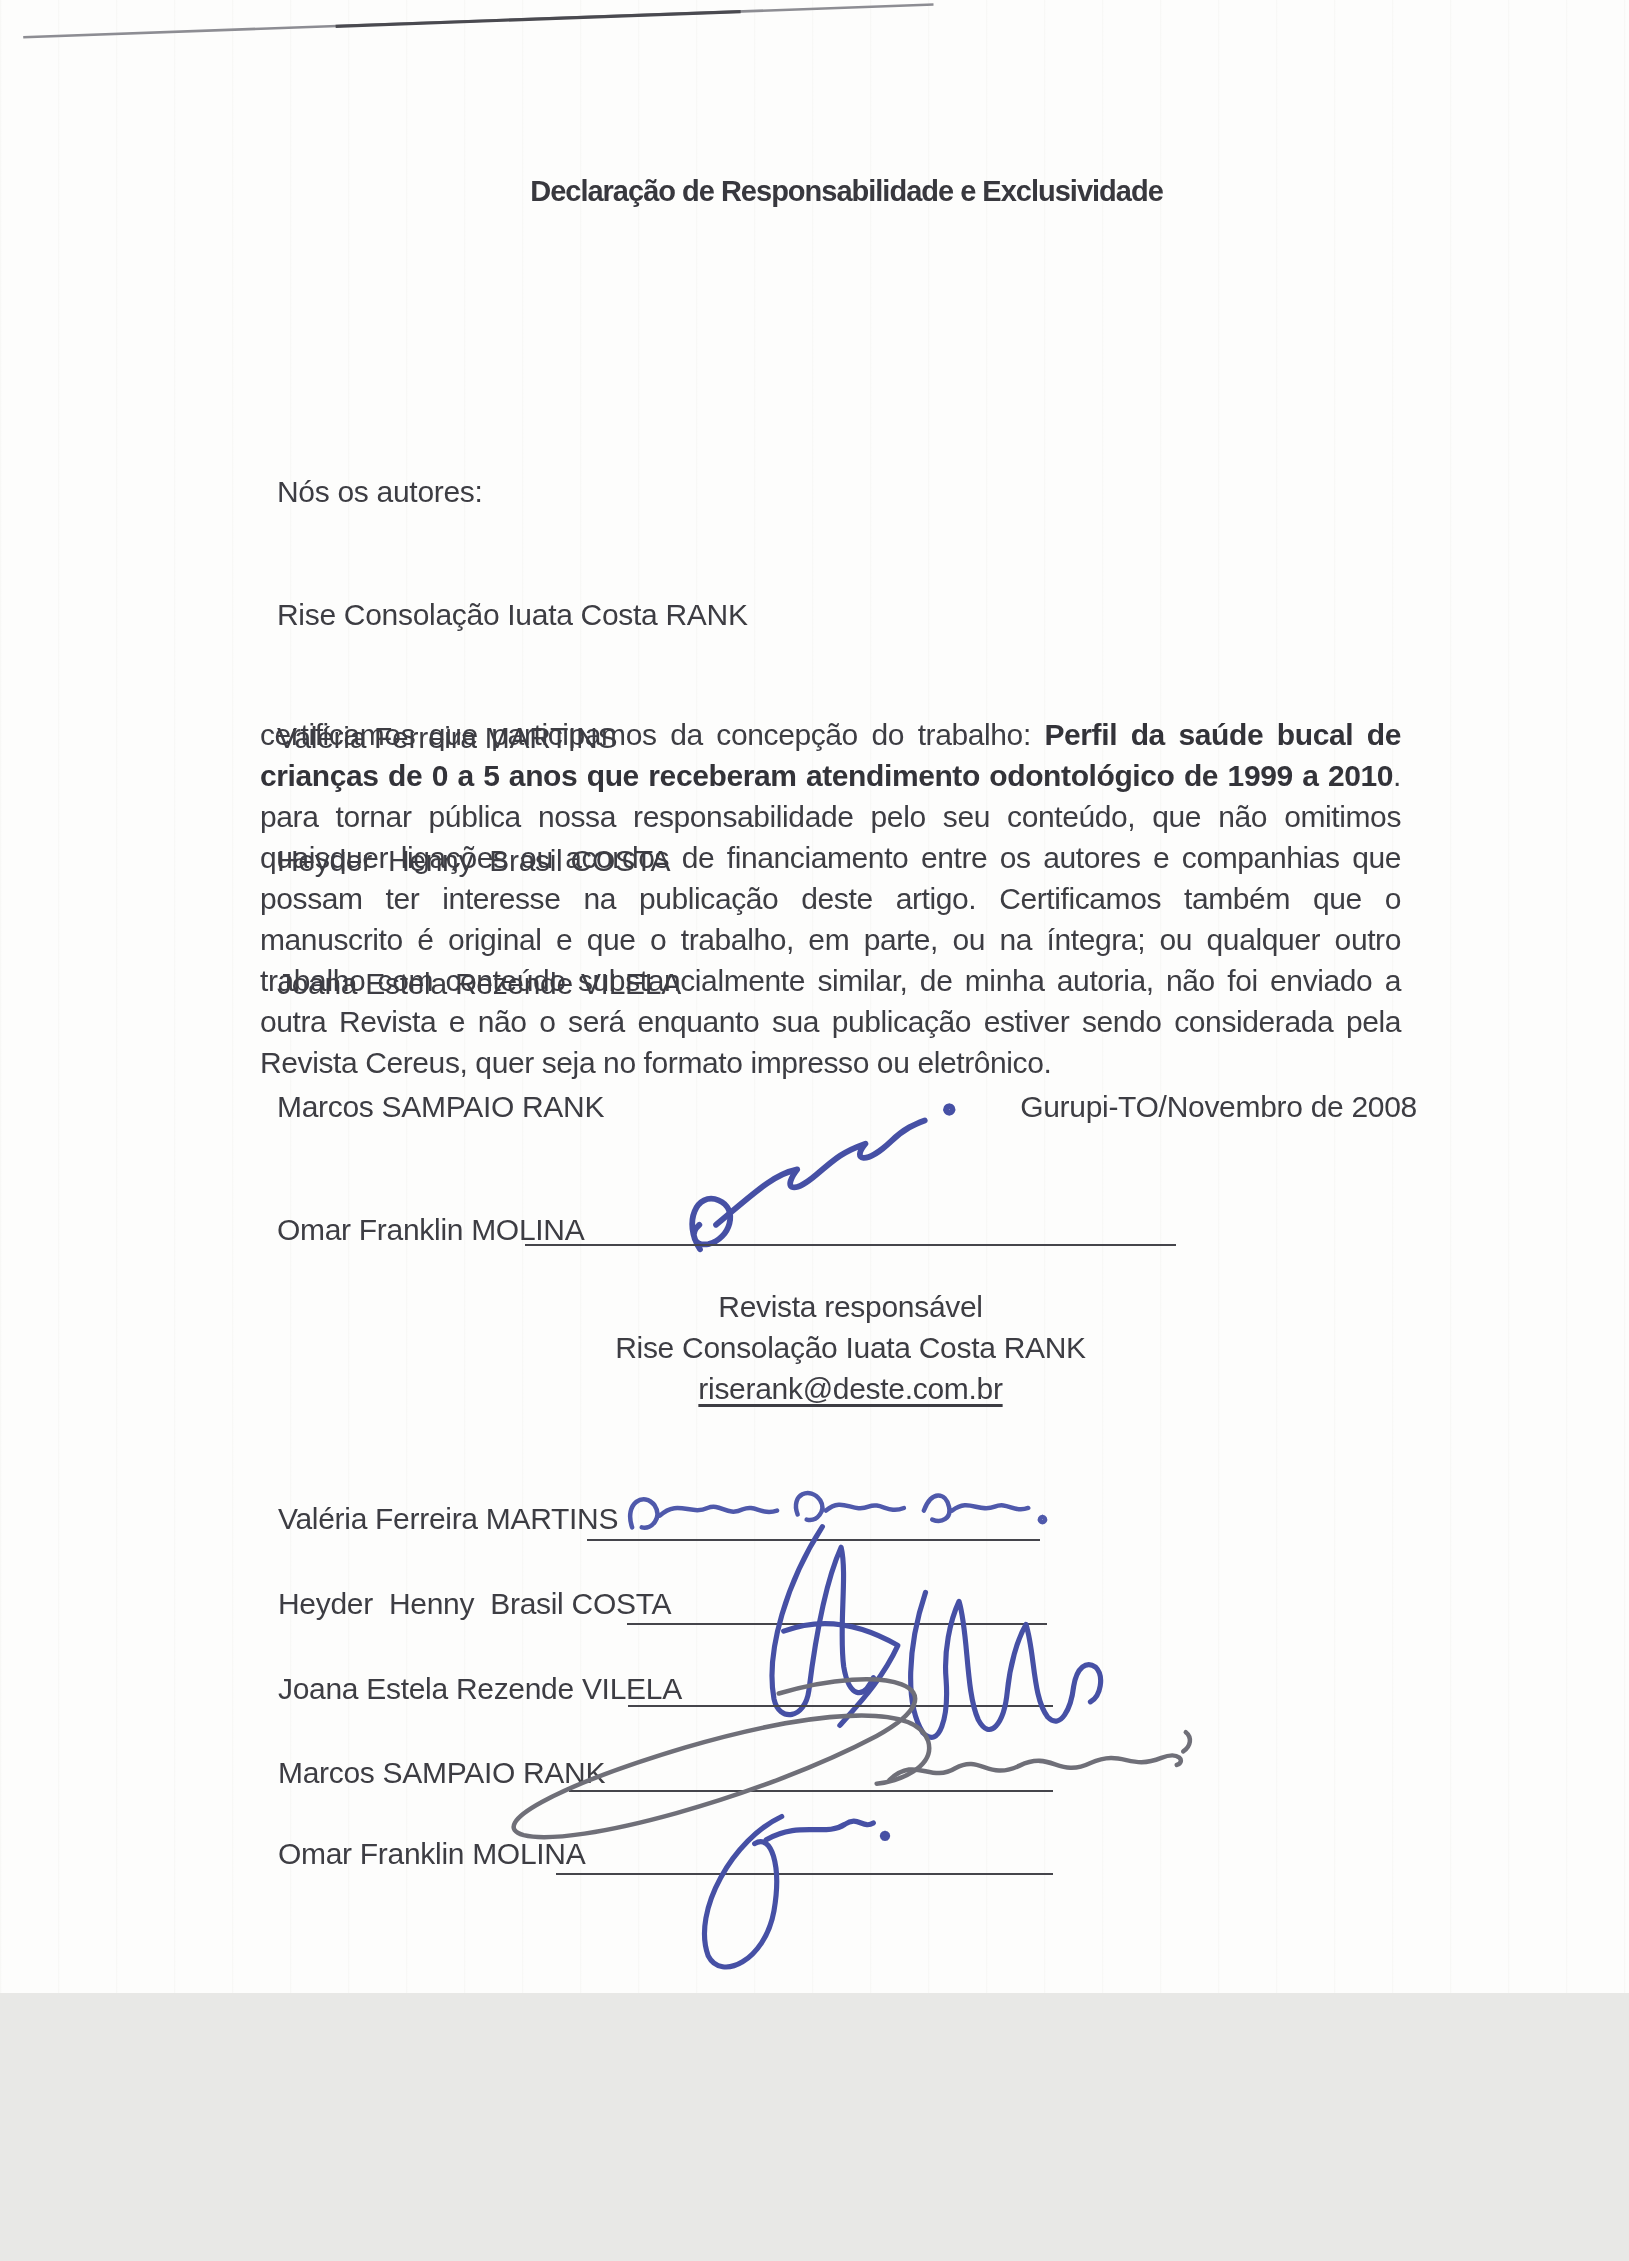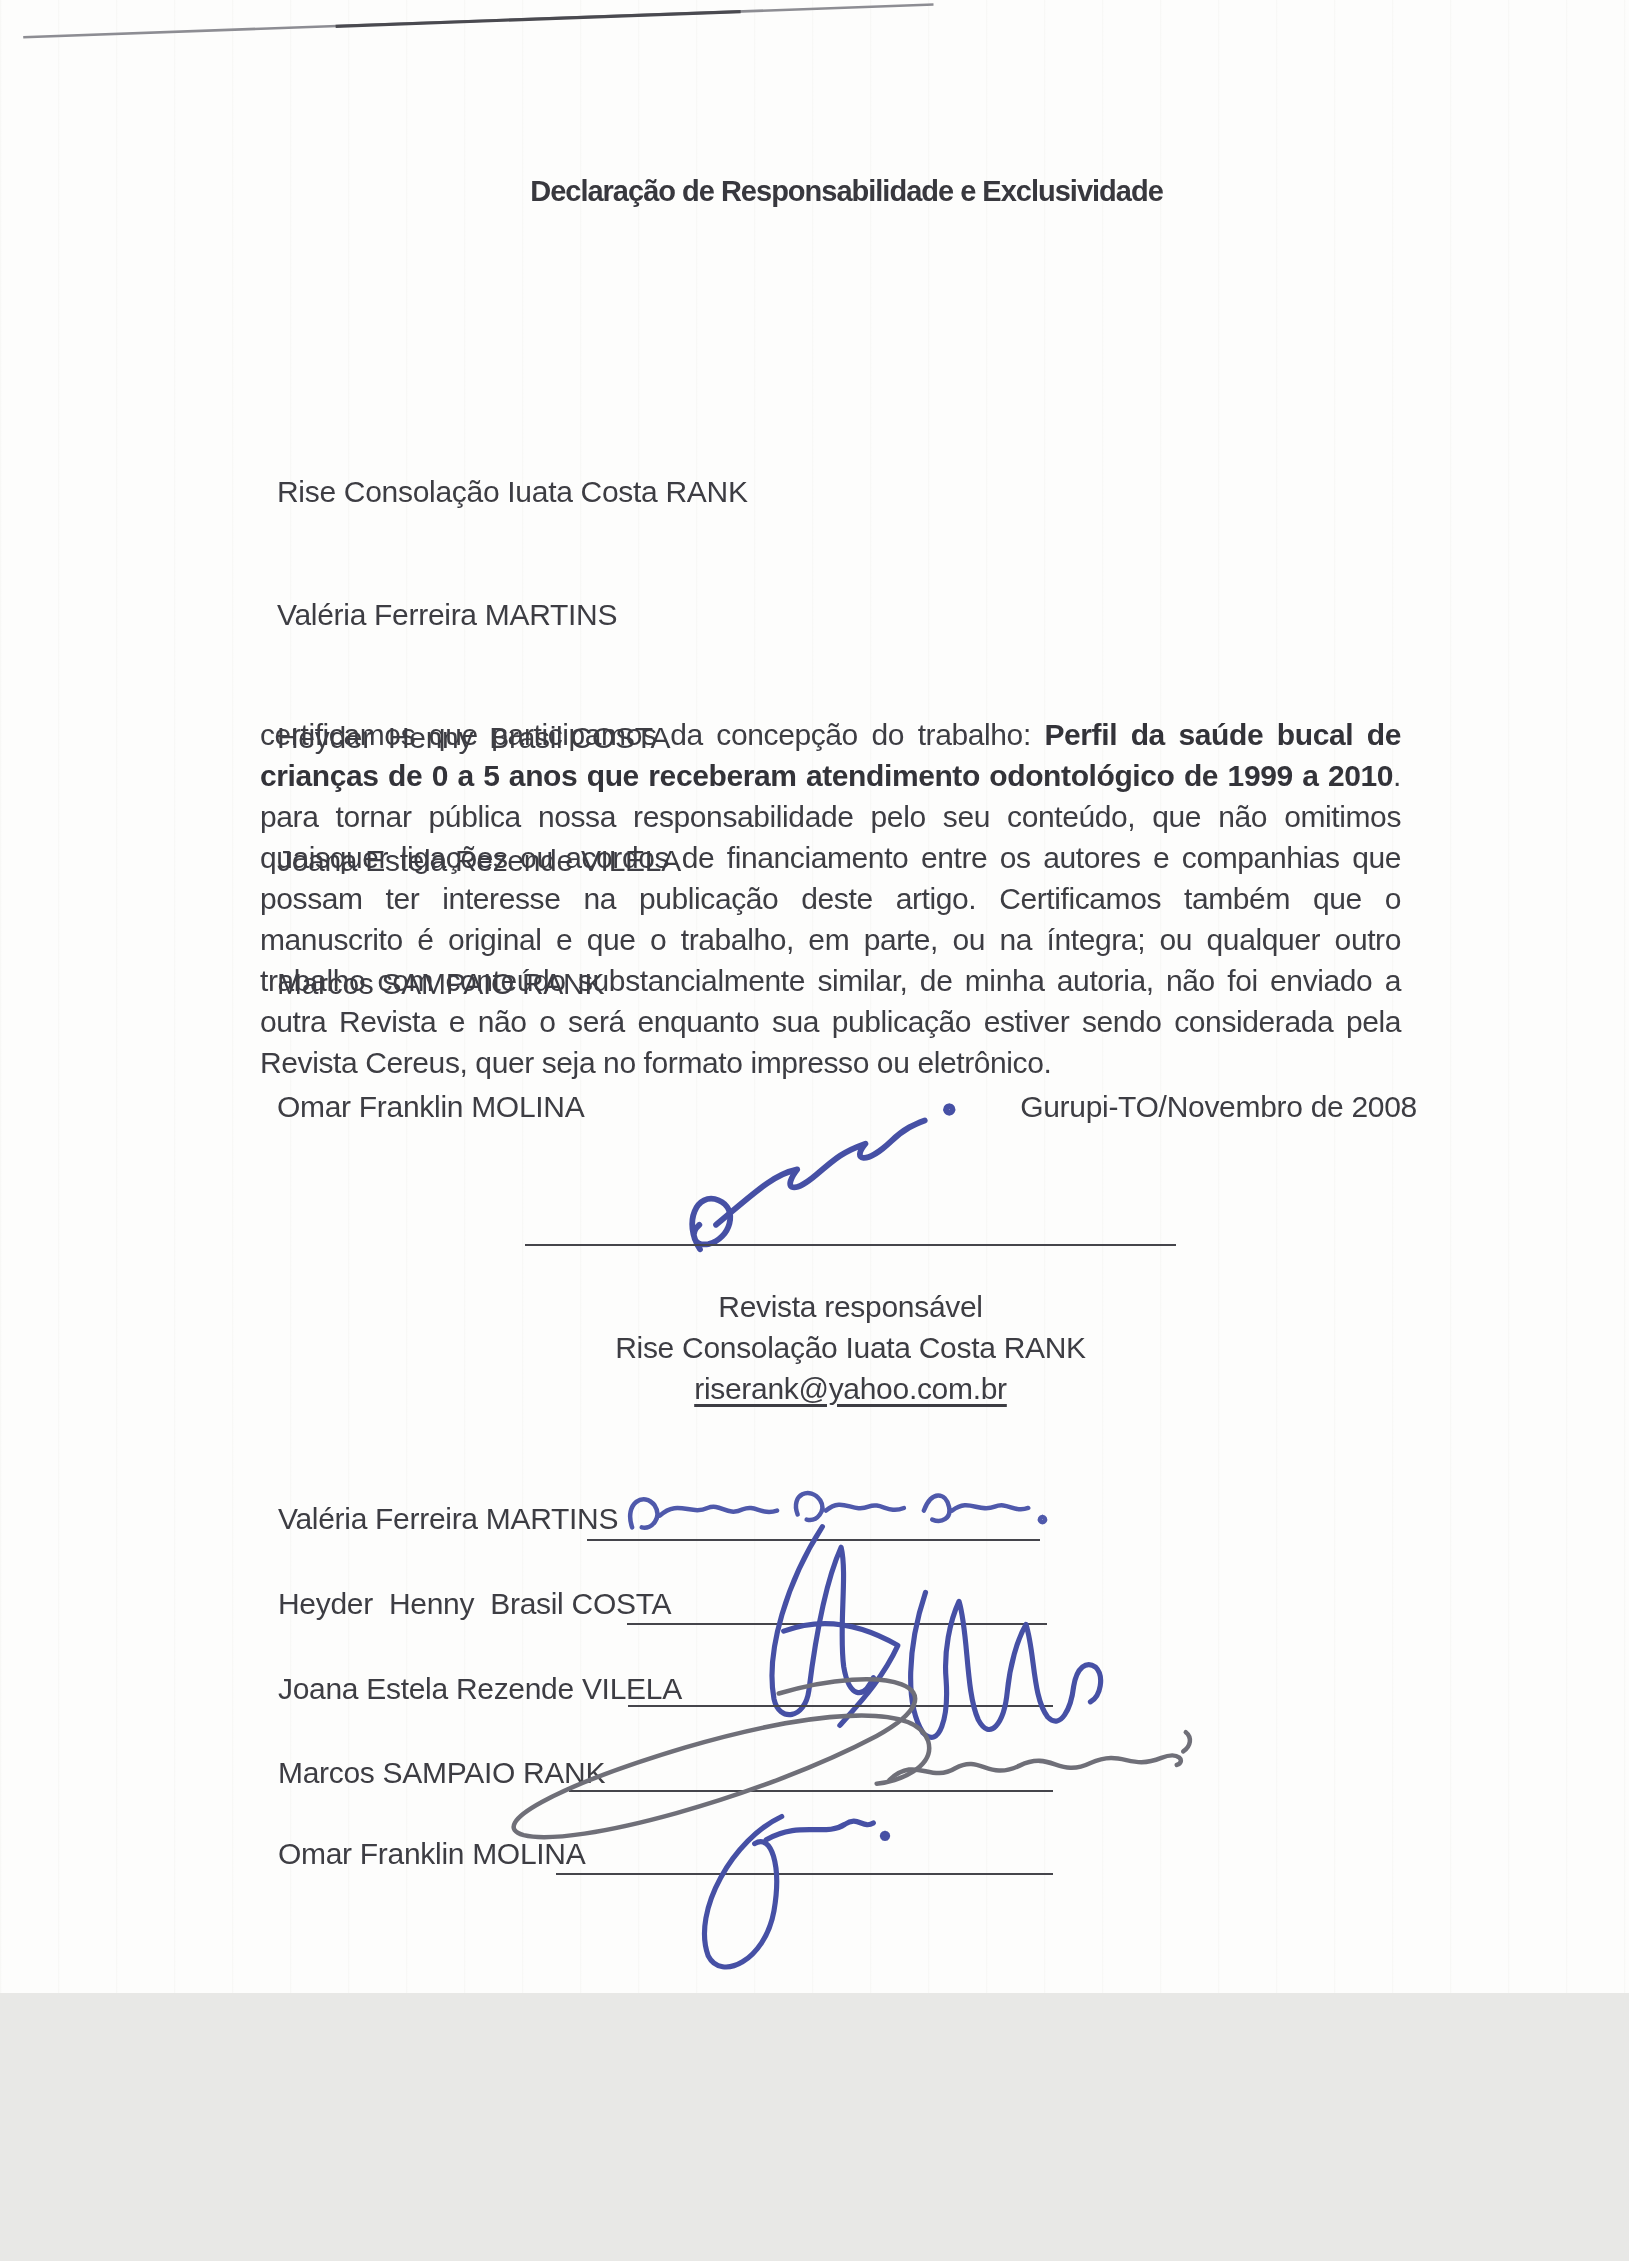--- a/index.html
+++ b/index.html
@@ -71,20 +71,21 @@
 <div class="page">
 
   <svg class="abs ink" style="left:0; top:0;" width="967" height="45" viewBox="0 0 1500 70">
     <path d="M 34 58 L 1450 7" stroke="#8d8d93" stroke-width="4" fill="none"></path>
     <path d="M 520 41 L 1150 18" stroke="#4a4a50" stroke-width="5" fill="none"></path>
   </svg>
 
   <div class="abs doc-title">Declaração de Responsabilidade e Exclusividade</div>
 
   <div class="abs authors">
+    <div>Nós os autores:</div>
     <div>Rise Consolação Iuata Costa RANK</div>
     <div>Valéria Ferreira MARTINS</div>
     <div>Heyder  Henny  Brasil COSTA</div>
     <div>Joana Estela Rezende VILELA</div>
     <div>Marcos SAMPAIO RANK</div>
     <div>Omar Franklin MOLINA</div>
   </div>
 
   <p class="abs certification" style="margin:0;">
     <span>certificamos que participamos da concepção do trabalho: </span><b>Perfil da saúde bucal de crianças de 0 a 5 anos que receberam atendimento odontológico de 1999 a 2010</b><span>. para tornar pública nossa  responsabilidade pelo seu conteúdo, que não omitimos quaisquer ligações ou acordos de financiamento entre os autores e companhias que possam ter interesse na publicação deste artigo. Certificamos também que o manuscrito é original e que o trabalho, em parte, ou na íntegra; ou qualquer outro trabalho com conteúdo substancialmente similar, de minha autoria, não foi enviado a outra Revista e não o será enquanto sua publicação estiver sendo considerada pela Revista Cereus, quer seja no formato impresso ou eletrônico.</span>
@@ -98,21 +99,21 @@
       <path d="M 70 200 C 128 152 158 122 196 114 C 174 142 186 156 226 122 C 256 96 268 86 302 74 C 280 100 302 108 342 70 C 363 50 378 44 394 38"></path>
       <path d="M 432 16 a 5 5 0 1 0 0.2 0"></path>
     </g>
   </svg>
 
   <div class="abs rule" style="left:525px; top:1244px; width:651px;"></div>
 
   <div class="abs responsible">
     <div>Revista responsável</div>
     <div>Rise Consolação Iuata Costa RANK</div>
-    <div><span class="email">riserank@yahoo.com.br</span></div>
+    <div><span class="email">riserank@deste.com.br</span></div>
   </div>
 
   <div class="abs sig-label" style="left:278px; top:1502px;">Valéria Ferreira MARTINS</div>
   <div class="abs rule" style="left:587px; top:1539px; width:453px;"></div>
   <svg class="abs ink" style="left:616px; top:1477px;" width="438" height="71" viewBox="0 0 680 110">
     <g stroke="#4f59ab" stroke-width="7" fill="none" stroke-linecap="round" stroke-linejoin="round">
       <path d="M 25 78 C 12 40 44 22 60 44 C 72 62 56 82 40 78 M 68 60 C 96 34 116 60 142 48 C 163 40 172 62 197 50 C 216 42 226 60 250 52"></path>
       <path d="M 282 58 C 270 26 302 14 317 36 C 327 52 312 70 296 66 M 326 52 C 352 30 366 56 392 46 C 412 38 422 58 447 48"></path>
       <path d="M 478 52 C 490 20 512 24 517 46 C 521 64 506 72 491 66 M 522 52 C 548 32 562 56 588 46 C 608 38 618 56 640 48"></path>
       <path d="M 662 62 a 4 4 0 1 0 0.2 0"></path>

